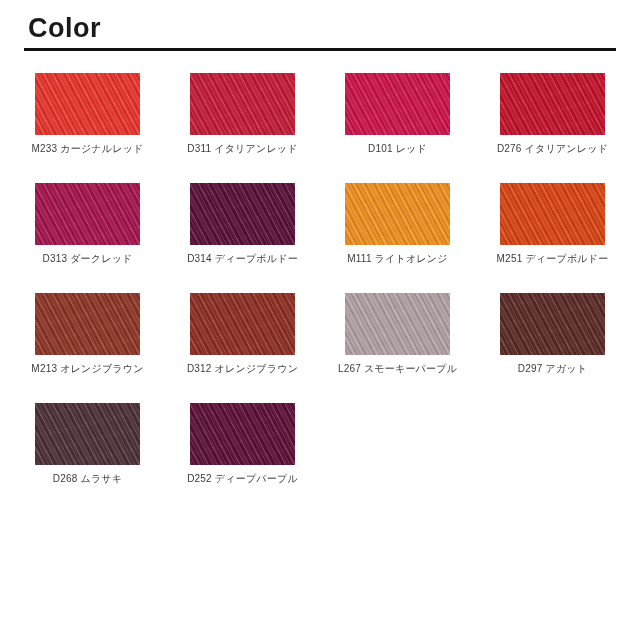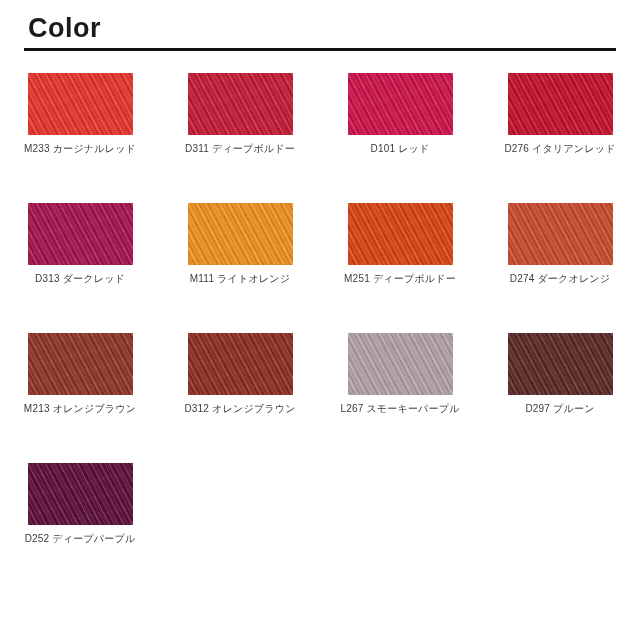--- a/index.html
+++ b/index.html
@@ -41,21 +41,20 @@
 
   
   .swatch-grid {
     margin-top: 22px;
     display: grid;
     grid-template-columns: repeat(4, 1fr);
     grid-auto-rows: 110px;
     column-gap: 0px;
     row-gap: 0px;
     padding: 0 10px;
-    gap: 20px;
   }
 
   .swatch-cell {
     display: flex;
     flex-direction: column;
     align-items: center;
     justify-content: flex-start;
   }
 
   .swatch-chip {
@@ -115,61 +114,65 @@
   </div>
   <div class="title-rule"></div>
 
   <div class="swatch-grid">
       <div class="swatch-cell">
         <div class="swatch-chip" style="background-color: rgb(232, 52, 44);"></div>
         <div class="swatch-label">M233 カージナルレッド</div>
       </div>
       <div class="swatch-cell">
         <div class="swatch-chip" style="background-color: rgb(196, 27, 54);"></div>
-        <div class="swatch-label">D311 ディープボルドー</div>
+        <div class="swatch-label">D311 イタリアンレッド</div>
       </div>
       <div class="swatch-cell">
         <div class="swatch-chip" style="background-color: rgb(205, 19, 73);"></div>
         <div class="swatch-label">D101 レッド</div>
       </div>
       <div class="swatch-cell">
         <div class="swatch-chip" style="background-color: rgb(195, 18, 43);"></div>
         <div class="swatch-label">D276 イタリアンレッド</div>
       </div>
       <div class="swatch-cell">
         <div class="swatch-chip" style="background-color: rgb(165, 20, 78);"></div>
         <div class="swatch-label">D313 ダークレッド</div>
       </div>
       <div class="swatch-cell">
+        <div class="swatch-chip" style="background-color: rgb(90, 16, 57);"></div>
+        <div class="swatch-label">D314 ディープボルドー</div>
+      </div>
+      <div class="swatch-cell">
         <div class="swatch-chip" style="background-color: rgb(239, 144, 32);"></div>
         <div class="swatch-label">M111 ライトオレンジ</div>
       </div>
       <div class="swatch-cell">
         <div class="swatch-chip" style="background-color: rgb(217, 68, 19);"></div>
         <div class="swatch-label">M251 ディープボルドー</div>
-      </div>
-      <div class="swatch-cell">
-        <div class="swatch-chip" style="background-color: rgb(201, 75, 44);"></div>
-        <div class="swatch-label">D274 ダークオレンジ</div>
       </div>
       <div class="swatch-cell">
         <div class="swatch-chip" style="background-color: rgb(142, 53, 39);"></div>
         <div class="swatch-label">M213 オレンジブラウン</div>
       </div>
       <div class="swatch-cell">
         <div class="swatch-chip" style="background-color: rgb(142, 46, 35);"></div>
         <div class="swatch-label">D312 オレンジブラウン</div>
       </div>
       <div class="swatch-cell">
         <div class="swatch-chip" style="background-color: rgb(178, 162, 166);"></div>
         <div class="swatch-label">L267 スモーキーパープル</div>
       </div>
       <div class="swatch-cell">
         <div class="swatch-chip" style="background-color: rgb(91, 42, 38);"></div>
-        <div class="swatch-label">D297 プルーン</div>
+        <div class="swatch-label">D297 アガット</div>
+      </div>
+      <div class="swatch-cell">
+        <div class="swatch-chip" style="background-color: rgb(76, 48, 55);"></div>
+        <div class="swatch-label">D268 ムラサキ</div>
       </div>
       <div class="swatch-cell">
         <div class="swatch-chip" style="background-color: rgb(93, 16, 57);"></div>
         <div class="swatch-label">D252 ディープパープル</div>
       </div>
     </div>
 
 </div>
 
 </body></html>

